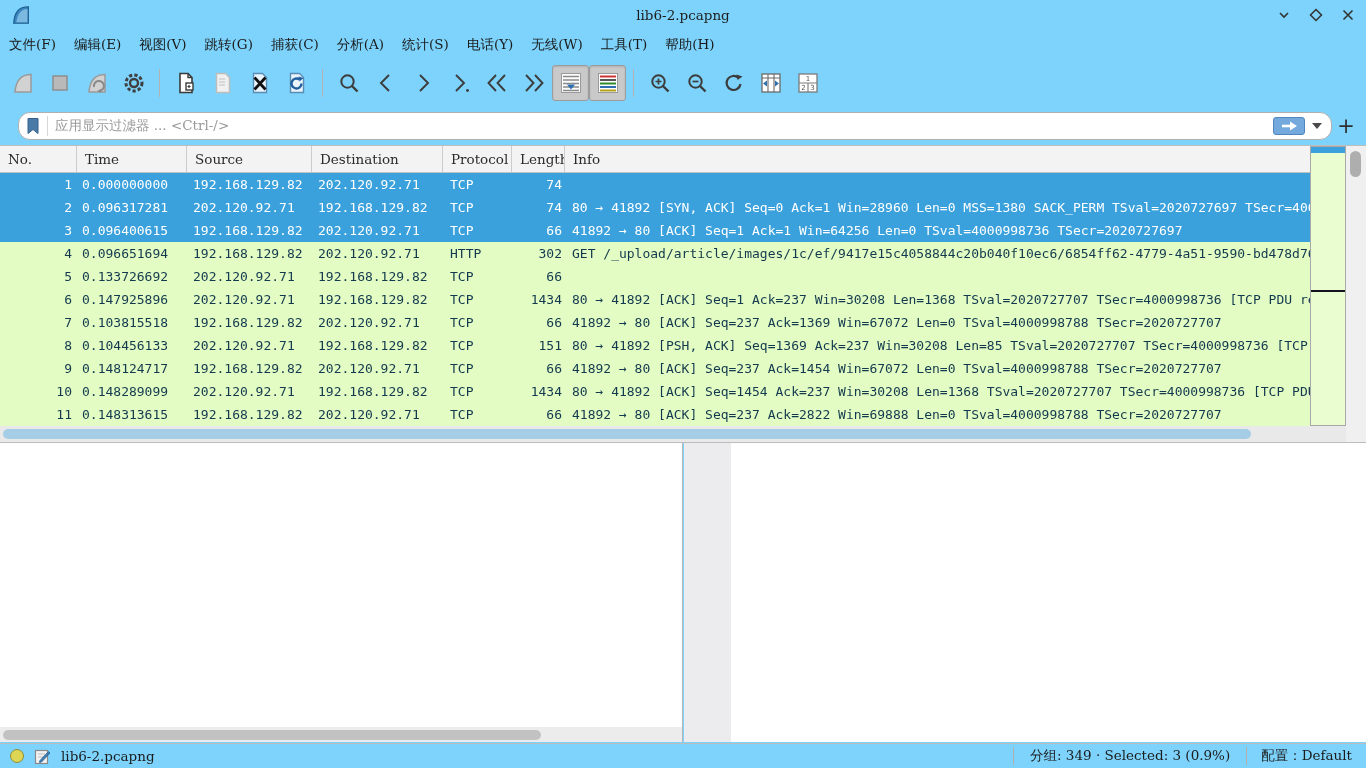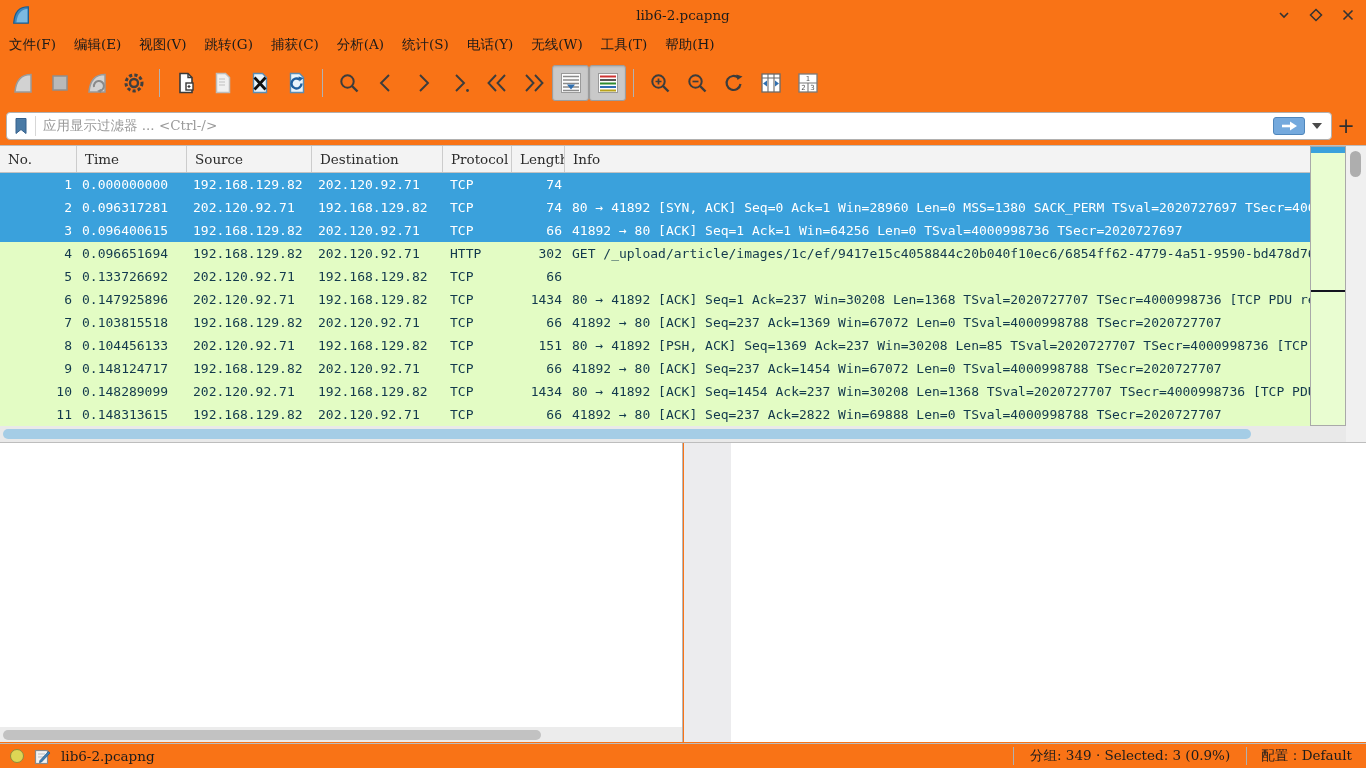--- a/index.html
+++ b/index.html
@@ -1,39 +1,39 @@
 <!DOCTYPE html>
 <html><head>
 <meta charset="utf-8">
 <style>
   * { margin:0; padding:0; box-sizing:border-box; }
   html,body { width:1366px; height:768px; overflow:hidden; }
   body { font-family:"DejaVu Serif","Liberation Serif",serif; background:#d9d9d9; }
-  .window { position:absolute; inset:0; width:1366px; height:768px; background:#f97316; }
+  .window { position:absolute; inset:0; width:1366px; height:768px; background:#7dd3fc; }
 
   
   .titlebar { position:absolute; left:0; top:0; width:1366px; height:30px; display:flex; align-items:center; }
   .app-logo { position:absolute; left:10px; top:4px; width:22px; height:22px; }
   .win-title { position:absolute; left:0; right:0; text-align:center; font-size:13.5px; color:#1c1c1c; }
   .win-controls { position:absolute; right:6px; top:3px; display:flex; gap:8px; }
   .win-btn { width:24px; height:24px; display:flex; align-items:center; justify-content:center; }
 
   
   .menubar { position:absolute; left:0; top:30px; width:1366px; height:30px; display:flex; align-items:center; }
   .menu-item { font-size:13.5px; color:#1a1a1a; padding:4px 9px; white-space:nowrap; }
 
   
   .toolbar { position:absolute; left:0; top:60px; width:1366px; height:46px; display:flex; align-items:center; padding-left:4px; }
   .tbtn { width:37px; height:36px; display:flex; align-items:center; justify-content:center; border:1px solid transparent; border-radius:3px; }
   .tbtn.pressed { background:#c9c9c9; border-color:#9c9c9c; box-shadow:inset 0 1px 2px rgba(0,0,0,.12); }
   .tsep { width:1px; height:28px; background:#b2b2b2; margin:0 7px; }
 
   
   .filterbar { position:absolute; left:0; top:106px; width:1366px; height:40px; border-bottom:1px solid #bdbdbd; display:flex; align-items:center; padding:0 6px; }
-  .filter-field { position:relative; flex:1; height:28px; background:#ffffff; border:1px solid #b0b0b0; border-radius:4px; display:flex; align-items:center; padding:0 6px; }
+  .filter-field { position:relative; flex:1; height:28px; background:#ffffff; border:1px solid #b0b0b0; border-radius:12px; display:flex; align-items:center; padding:0 6px;margin-left:12px; }
   .filter-bookmark { width:16px; height:18px; margin-right:6px; }
   .filter-divider { width:1px; height:20px; background:#d7d7d7; margin-right:7px; }
   .filter-placeholder { flex:1; font-size:13.5px; color:#9a9a9a; white-space:nowrap; overflow:hidden; }
   .filter-apply { width:32px; height:18px; background:#74a9dd; border:1px solid #4f86bb; border-radius:3px; display:flex; align-items:center; justify-content:center; margin-right:7px; }
   .filter-caret { width:0; height:0; border-left:5px solid transparent; border-right:5px solid transparent; border-top:6px solid #4a4a4a; margin-right:3px; }
   .filter-add { width:28px; height:28px; display:flex; align-items:center; justify-content:center; font-size:21px; color:#2e2e2e; font-family:"DejaVu Sans","Liberation Sans",sans-serif; }
 
   
   .plist-header { position:absolute; left:0; top:146px; width:1310px; height:27px; background:#f3f3f3; border-bottom:1px solid #c2c2c2; display:flex; font-size:13.5px; color:#2b2b2b; }
   .hcell { display:flex; align-items:center; padding-left:8px; border-right:1px solid #cccccc; white-space:nowrap; overflow:hidden; }

